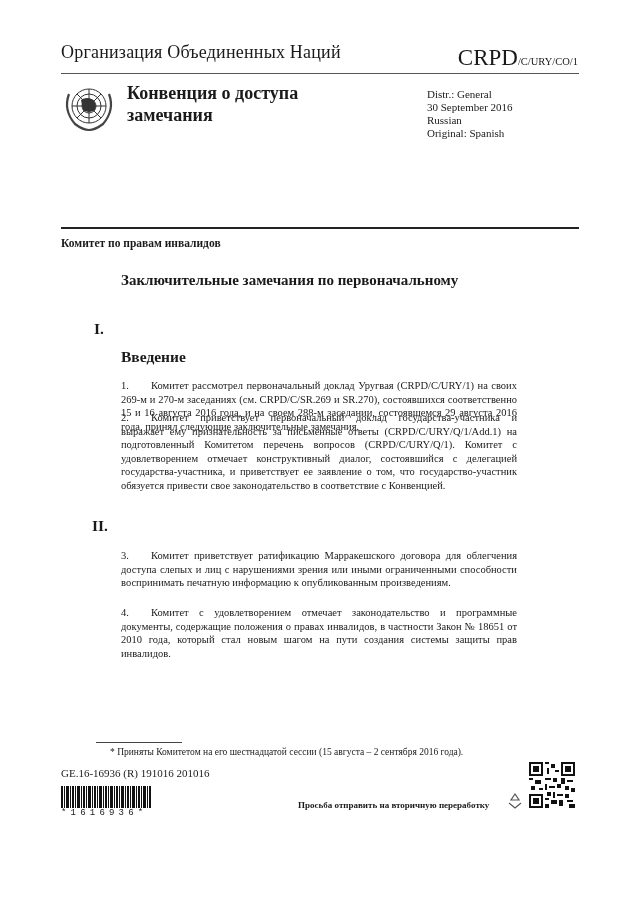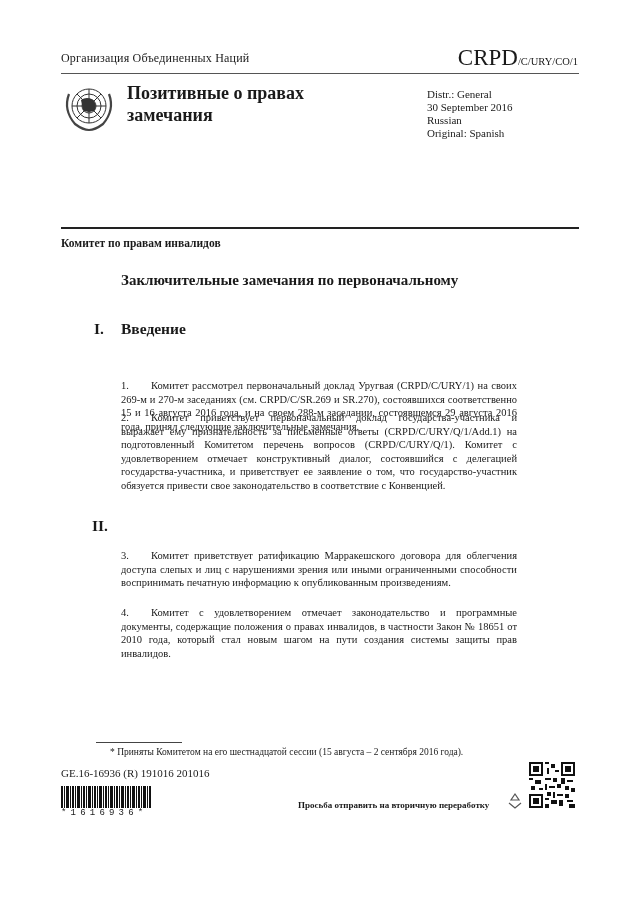--- a/index.html
+++ b/index.html
@@ -1,35 +1,35 @@
 <!DOCTYPE html>
 <html><head>
   <meta charset="utf-8">
   <style>
     html, body { margin: 0; padding: 0; background: #ffffff; }
     body {
       width: 640px; height: 905px; position: relative; overflow: hidden;
       font-family: "Liberation Serif", "DejaVu Serif", serif; color: #1a1a1a;
     }
     .abs { position: absolute; }
-    .org-name { left: 61px; top: 51px; font-size: 12px; letter-spacing: 0.2px; }
+    .org-name { left: 61px; top: 42px; font-size: 18px; letter-spacing: 0.2px; }
     .symbol { right: 62px; top: 45px; font-size: 22px; white-space: nowrap; }
     .symbol .main { font-size: 23px; }
     .symbol .suffix { font-size: 10.5px; }
     .rule-top { left: 61px; top: 73px; width: 518px; height: 1px; background: #555; }
     .emblem { left: 61px; top: 80px; width: 56px; height: 56px; }
     .conv-title { left: 127px; top: 82px; font-size: 18px; font-weight: bold; line-height: 22px; }
     .distr { left: 427px; top: 88px; font-size: 11px; line-height: 13px; }
     .rule-thick { left: 61px; top: 227px; width: 518px; height: 2px; background: #222; }
     .committee { left: 61px; top: 237px; font-size: 11.5px; font-weight: bold; }
     .doc-title { left: 121px; top: 271px; font-size: 15px; font-weight: bold; line-height: 19px; width: 420px; }
     .doc-title sup { font-size: 8px; }
     .heading { font-size: 15.5px; font-weight: bold; }
     .heading .num { position: absolute; left: 0; }
-    .heading .txt { position: absolute; left: 27px; white-space: nowrap; }
+    .heading .txt { position: absolute; left: 27px; white-space: nowrap; margin-top: 28px; }
     .para {
       left: 121px; width: 396px; font-size: 10.5px; line-height: 13.6px; text-align: justify;
     }
     .para .pnum { display: inline-block; width: 30px; }
     .fn-rule { left: 96px; top: 742px; width: 86px; height: 1px; background: #444; }
     .footnote { left: 110px; top: 747px; font-size: 9.5px; }
     .job { left: 61px; top: 767px; font-size: 11px; }
     .barcode { left: 61px; top: 786px; width: 92px; height: 22px; }
     .barcode-num { left: 61px; top: 808px; font-size: 9px; letter-spacing: 4.2px; font-family: "Liberation Mono", monospace; text-align: right; }
     .recycle-text { left: 298px; top: 800px; font-size: 9px; font-weight: bold; }
@@ -56,21 +56,21 @@
     <line x1="40" y1="14" x2="16" y2="38"></line>
   </g>
   <path d="M20 20 q6 -4 12 0 q4 4 2 10 q-6 4 -12 0 z" fill="#333"></path>
   <g fill="none" stroke="#444" stroke-width="2.2">
     <path d="M8 14 Q2 30 14 44 Q22 50 28 50"></path>
     <path d="M48 14 Q54 30 42 44 Q34 50 28 50"></path>
   </g>
 </svg>
 
 <div class="abs conv-title">
-  <div>Позитивные о правах</div>
+  <div>Конвенция о доступа</div>
   <div>замечания</div>
 </div>
 
 <div class="abs distr">
   <div>Distr.: General</div>
   <div>30 September 2016</div>
   <div>Russian</div>
   <div>Original: Spanish</div>
 </div>
 

